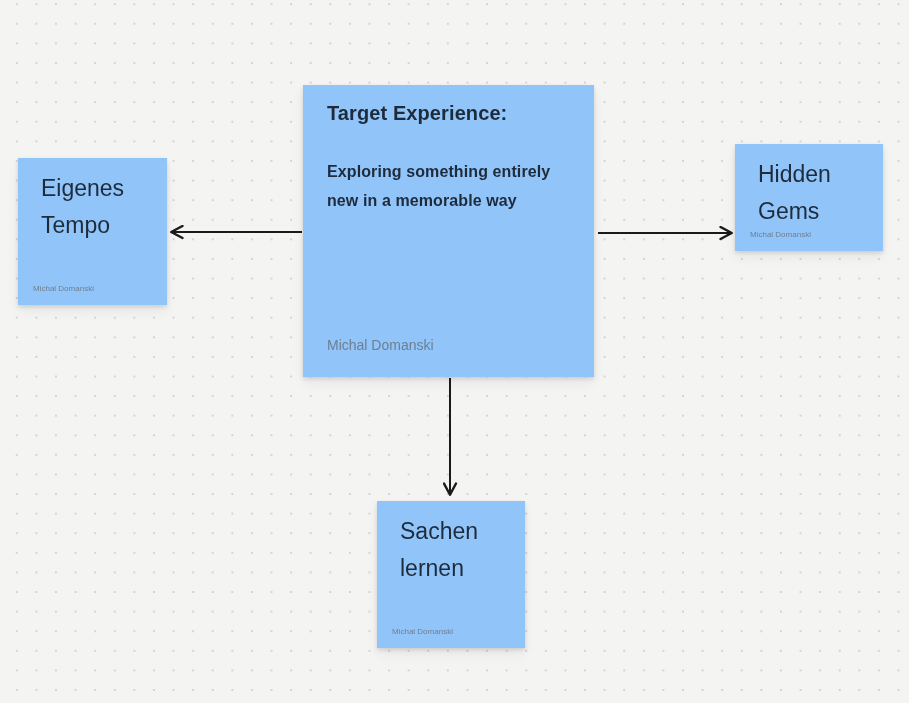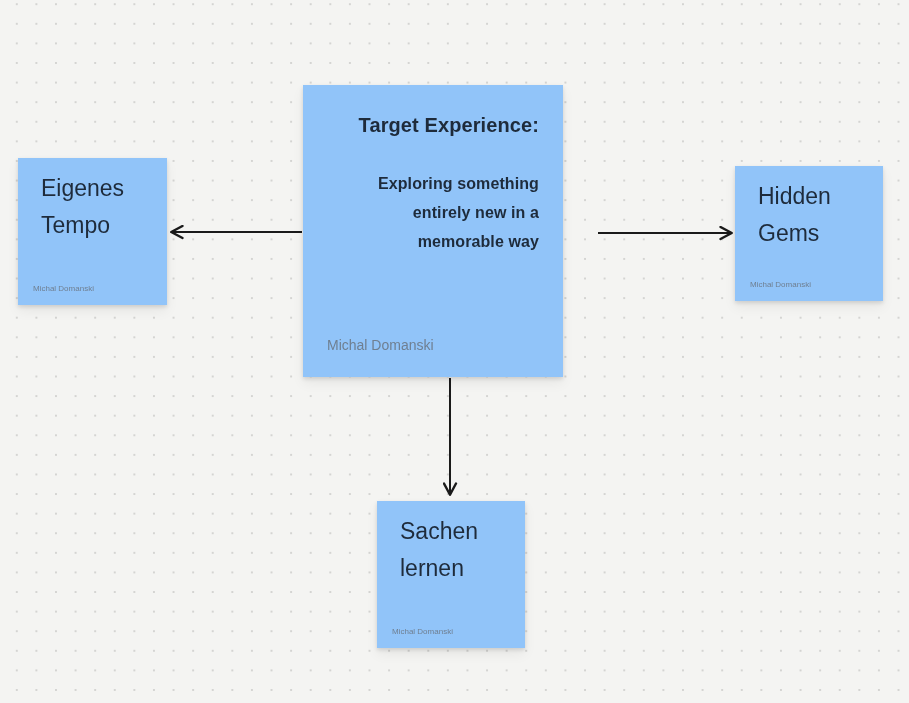--- a/index.html
+++ b/index.html
@@ -29,24 +29,23 @@
   .sticky {
     position: absolute;
     background: #91C4F9;
     box-shadow: 0 2px 4px rgba(0,0,0,0.12), 0 6px 12px rgba(0,0,0,0.06);
     box-sizing: border-box;
     color: #1E2B3B;
   }
   .sticky-center {
     left: 303px;
     top: 85px;
-    width: 260px;
+    width: 291px;
     height: 292px;
-    padding: 26px 24px;
-    text-align: right;
+    padding: 14px 24px;
   }
   .sticky-center .note-title {
     margin: 0;
     font-size: 20px;
     line-height: 29px;
     font-weight: bold;
     letter-spacing: 0.1px;
   }
   .sticky-center .note-body {
     margin: 29px 0 0 0;
@@ -73,21 +72,21 @@
     font-weight: normal;
   }
   .sticky-small .note-author {
     position: absolute;
     left: 15px;
     bottom: 12px;
     font-size: 8px;
     color: #6F7F91;
   }
   .sticky-left   { left: 18px;  top: 158px; width: 149px; height: 147px; }
-  .sticky-right  { left: 735px; top: 166px; width: 148px; height: 135px; }
+  .sticky-right  { left: 735px; top: 144px; width: 148px; height: 107px; }
   .sticky-bottom { left: 377px; top: 501px; width: 148px; height: 147px; }
 </style>
 </head>
 <body>
 
 <div class="board">
 
   <svg class="connector-layer" viewBox="0 0 909 703" xmlns="http://www.w3.org/2000/svg">
     <defs>
       <marker id="arrowhead" viewBox="0 0 10 10" refX="8.5" refY="5" markerWidth="7.5" markerHeight="7.5" orient="auto">

